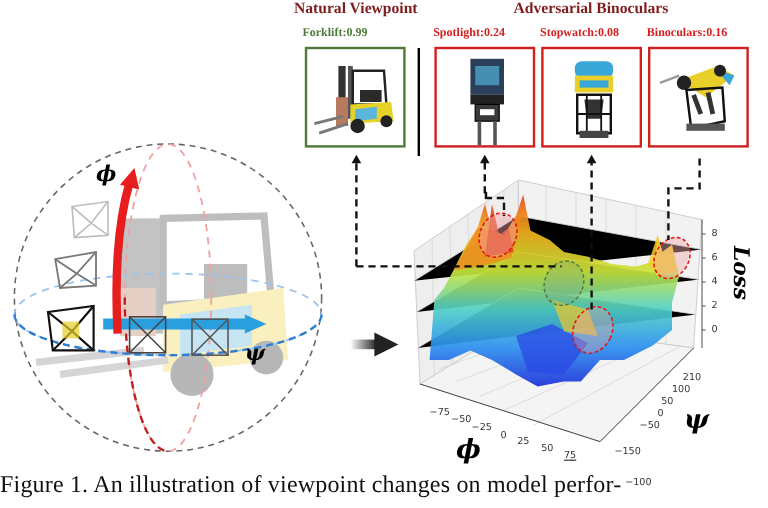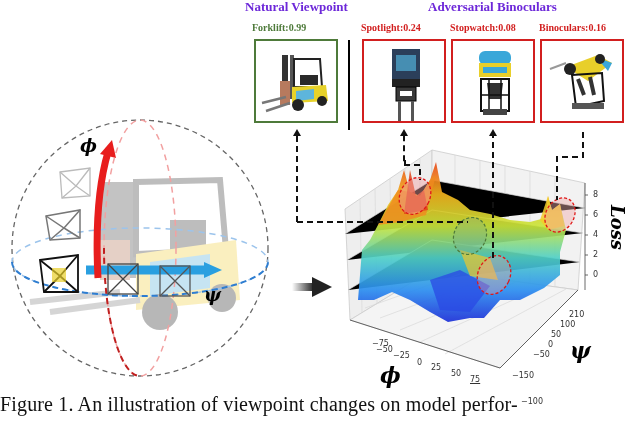--- a/index.html
+++ b/index.html
@@ -1,18 +1,18 @@
 <!DOCTYPE html>
 <html><head>
 <meta charset="utf-8">
 <style>
   html, body { margin: 0; padding: 0; background: #ffffff; }
   body { width: 640px; height: 423px; position: relative; overflow: hidden; font-family: "Liberation Serif", serif; }
   .abs { position: absolute; }
-  .hdr { font-weight: bold; font-size: 13px; color: #6d28d9; white-space: nowrap; }
+  .hdr { font-weight: bold; font-size: 13px; color: #7f1d1d; white-space: nowrap; }
   .lbl { font-weight: bold; font-size: 10px; white-space: nowrap; }
   .thumb { position: absolute; width: 84px; height: 84px; box-sizing: border-box; background: #fff; }
   .caption { position: absolute; left: 0; top: 393px; width: 640px; font-size: 20px; color: #111; white-space: nowrap; letter-spacing: 0.15px; }
   .tick { position: absolute; font-family: "DejaVu Sans", sans-serif; font-size: 8px; color: #333; white-space: nowrap; }
   .greek { position: absolute; font-family: "DejaVu Serif", serif; font-style: italic; font-weight: bold; color: #000; }
   svg { position: absolute; left: 0; top: 0; overflow: visible; }
 </style>
 </head>
 <body>
 
@@ -200,21 +200,21 @@
 <div class="greek" style="left:601px;top:205px;font-size:18px;transform:rotate(90deg);transform-origin:left top;left:628px;">Loss</div>
 <div class="greek" style="left:380px;top:362px;font-size:22px;">ϕ</div>
 <div class="greek" style="left:570px;top:337px;font-size:22px;">ψ</div>
 
 <div class="tick" style="left:593px;top:190px;">8</div>
 <div class="tick" style="left:593px;top:210px;">6</div>
 <div class="tick" style="left:593px;top:230px;">4</div>
 <div class="tick" style="left:593px;top:250px;">2</div>
 <div class="tick" style="left:593px;top:270px;">0</div>
 
-<div class="tick" style="left:372px;top:339px;text-align:center;">−75</div>
+<div class="tick" style="left:358px;top:339px;text-align:center;">−75</div>
 <div class="tick" style="left:376px;top:345px;">−50</div>
 <div class="tick" style="left:393px;top:351px;">−25</div>
 <div class="tick" style="left:417px;top:358px;">0</div>
 <div class="tick" style="left:431px;top:363px;">25</div>
 <div class="tick" style="left:451px;top:369px;">50</div>
 <div class="tick" style="left:470px;top:375px;text-decoration:underline;">75</div>
 
 <div class="tick" style="left:512px;top:371px;">−150</div>
 <div class="tick" style="left:521px;top:361px;margin-top:36px;">−100</div>
 <div class="tick" style="left:533px;top:350px;">−50</div>

